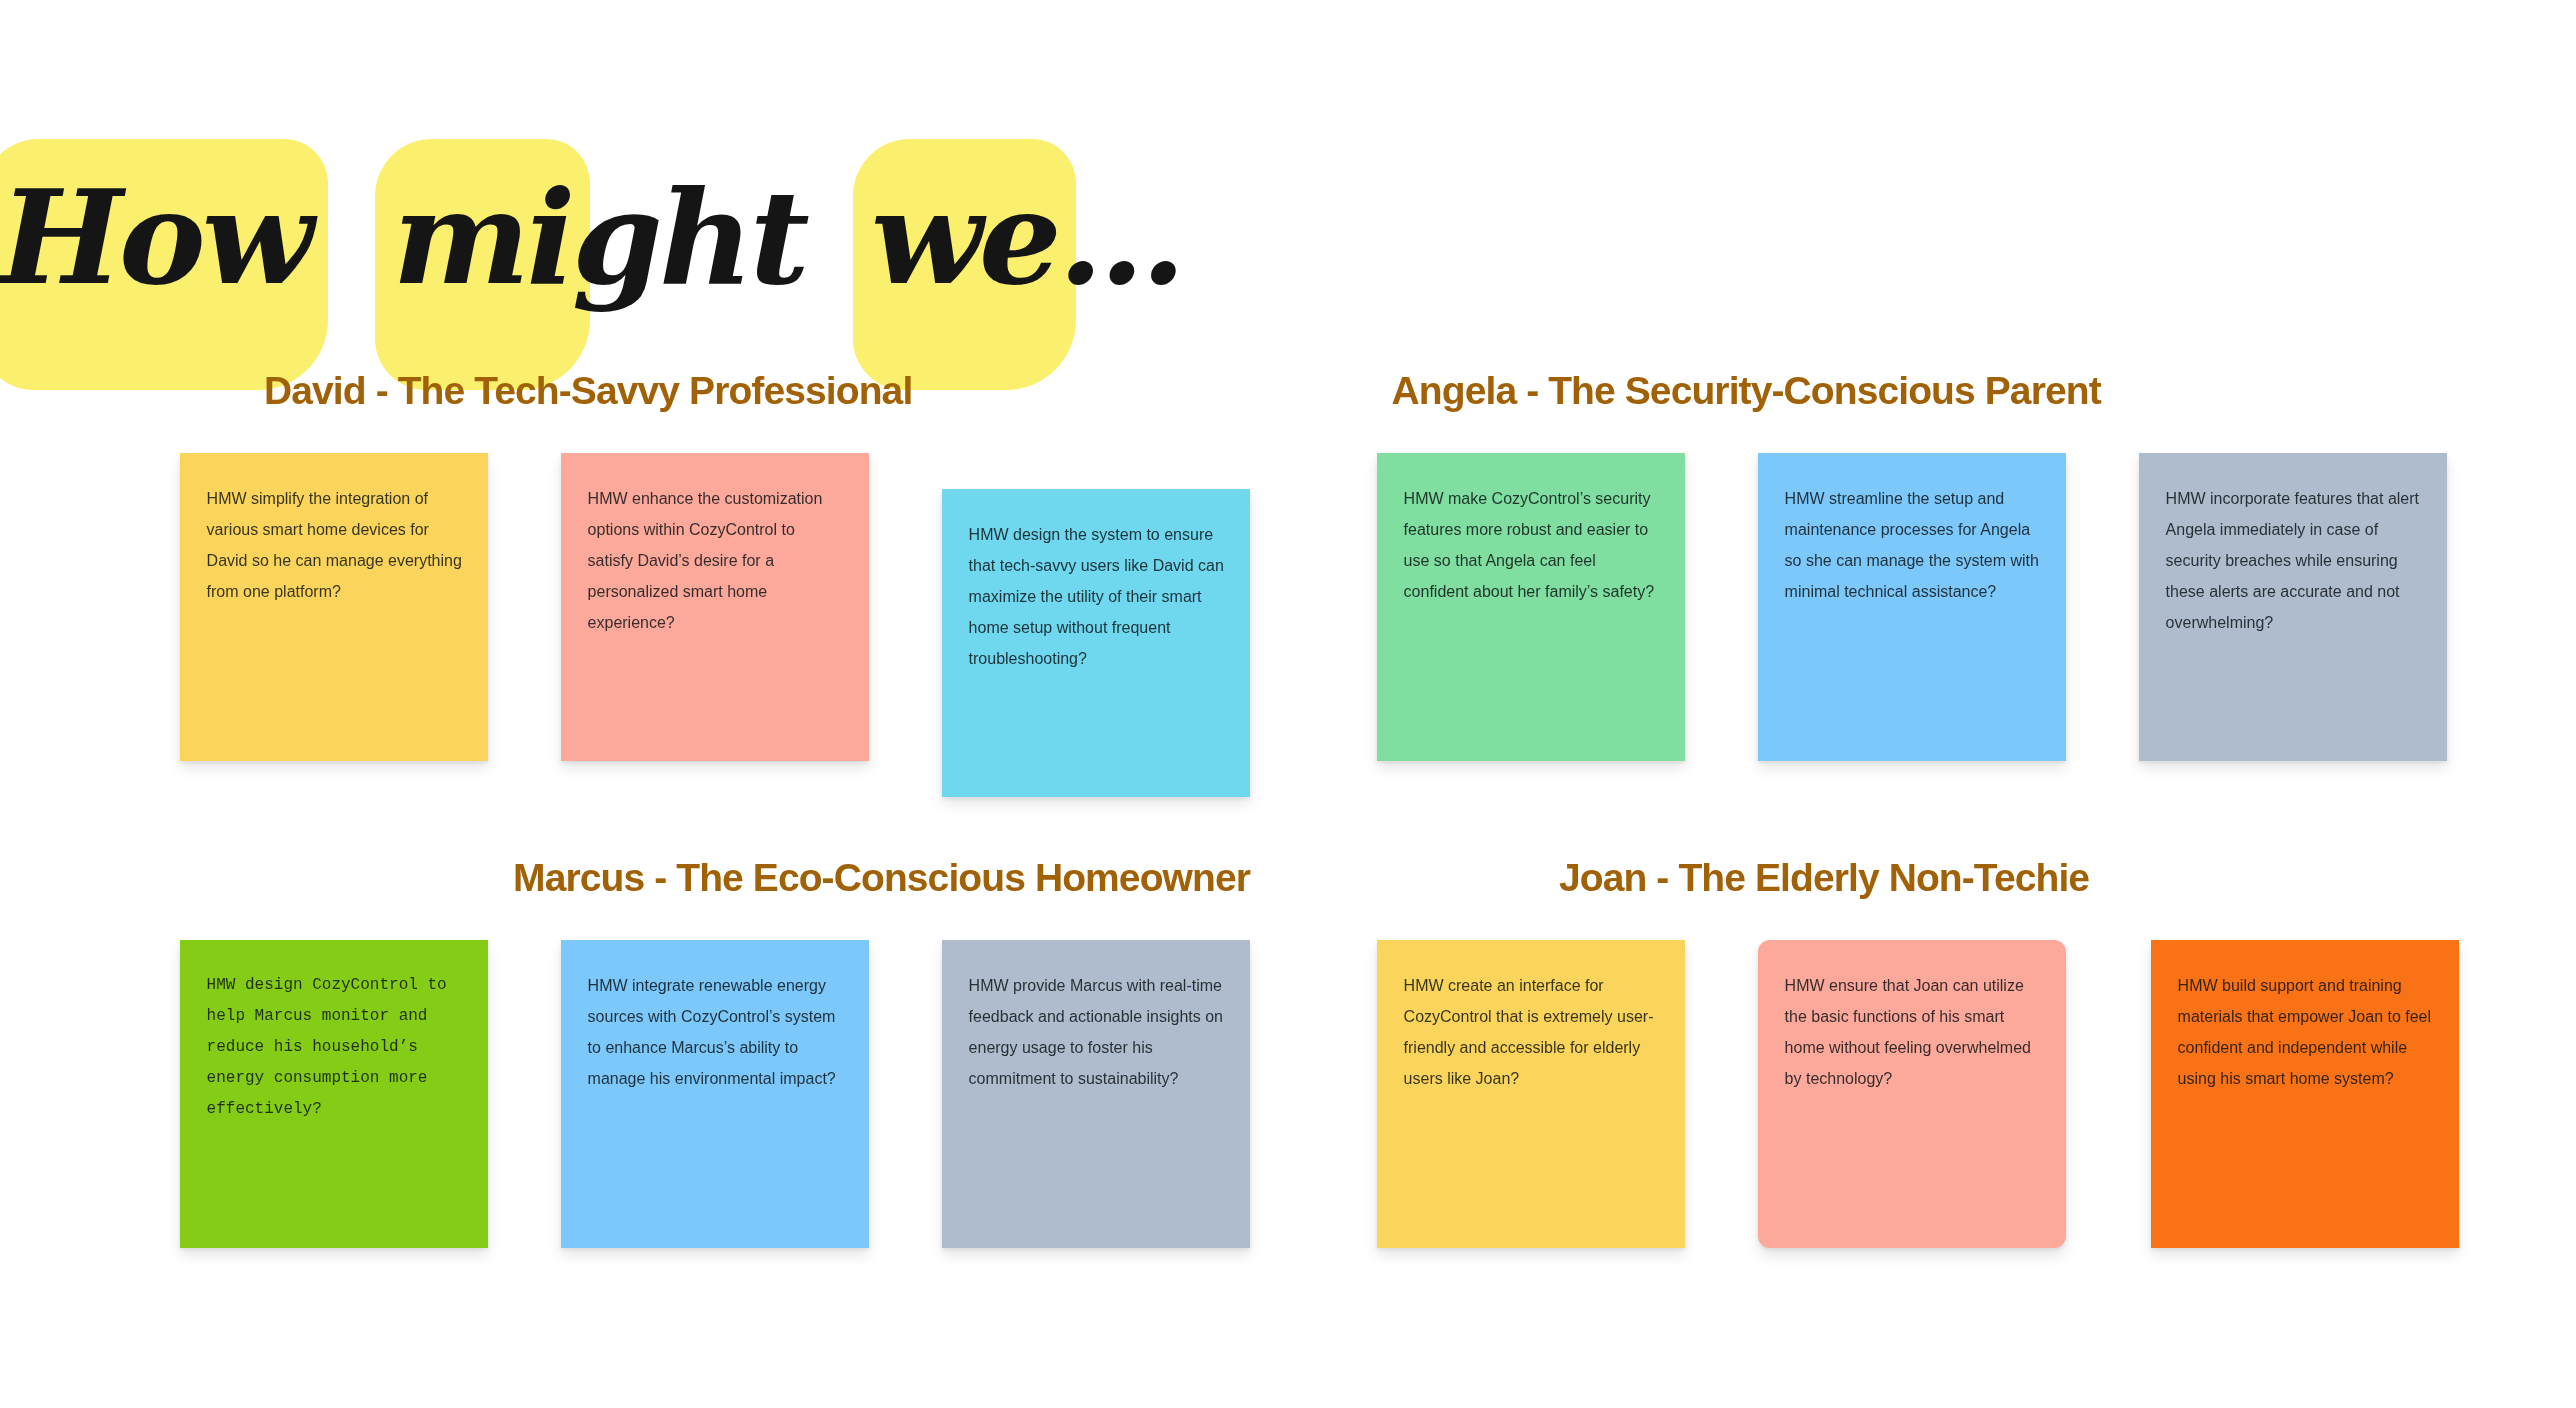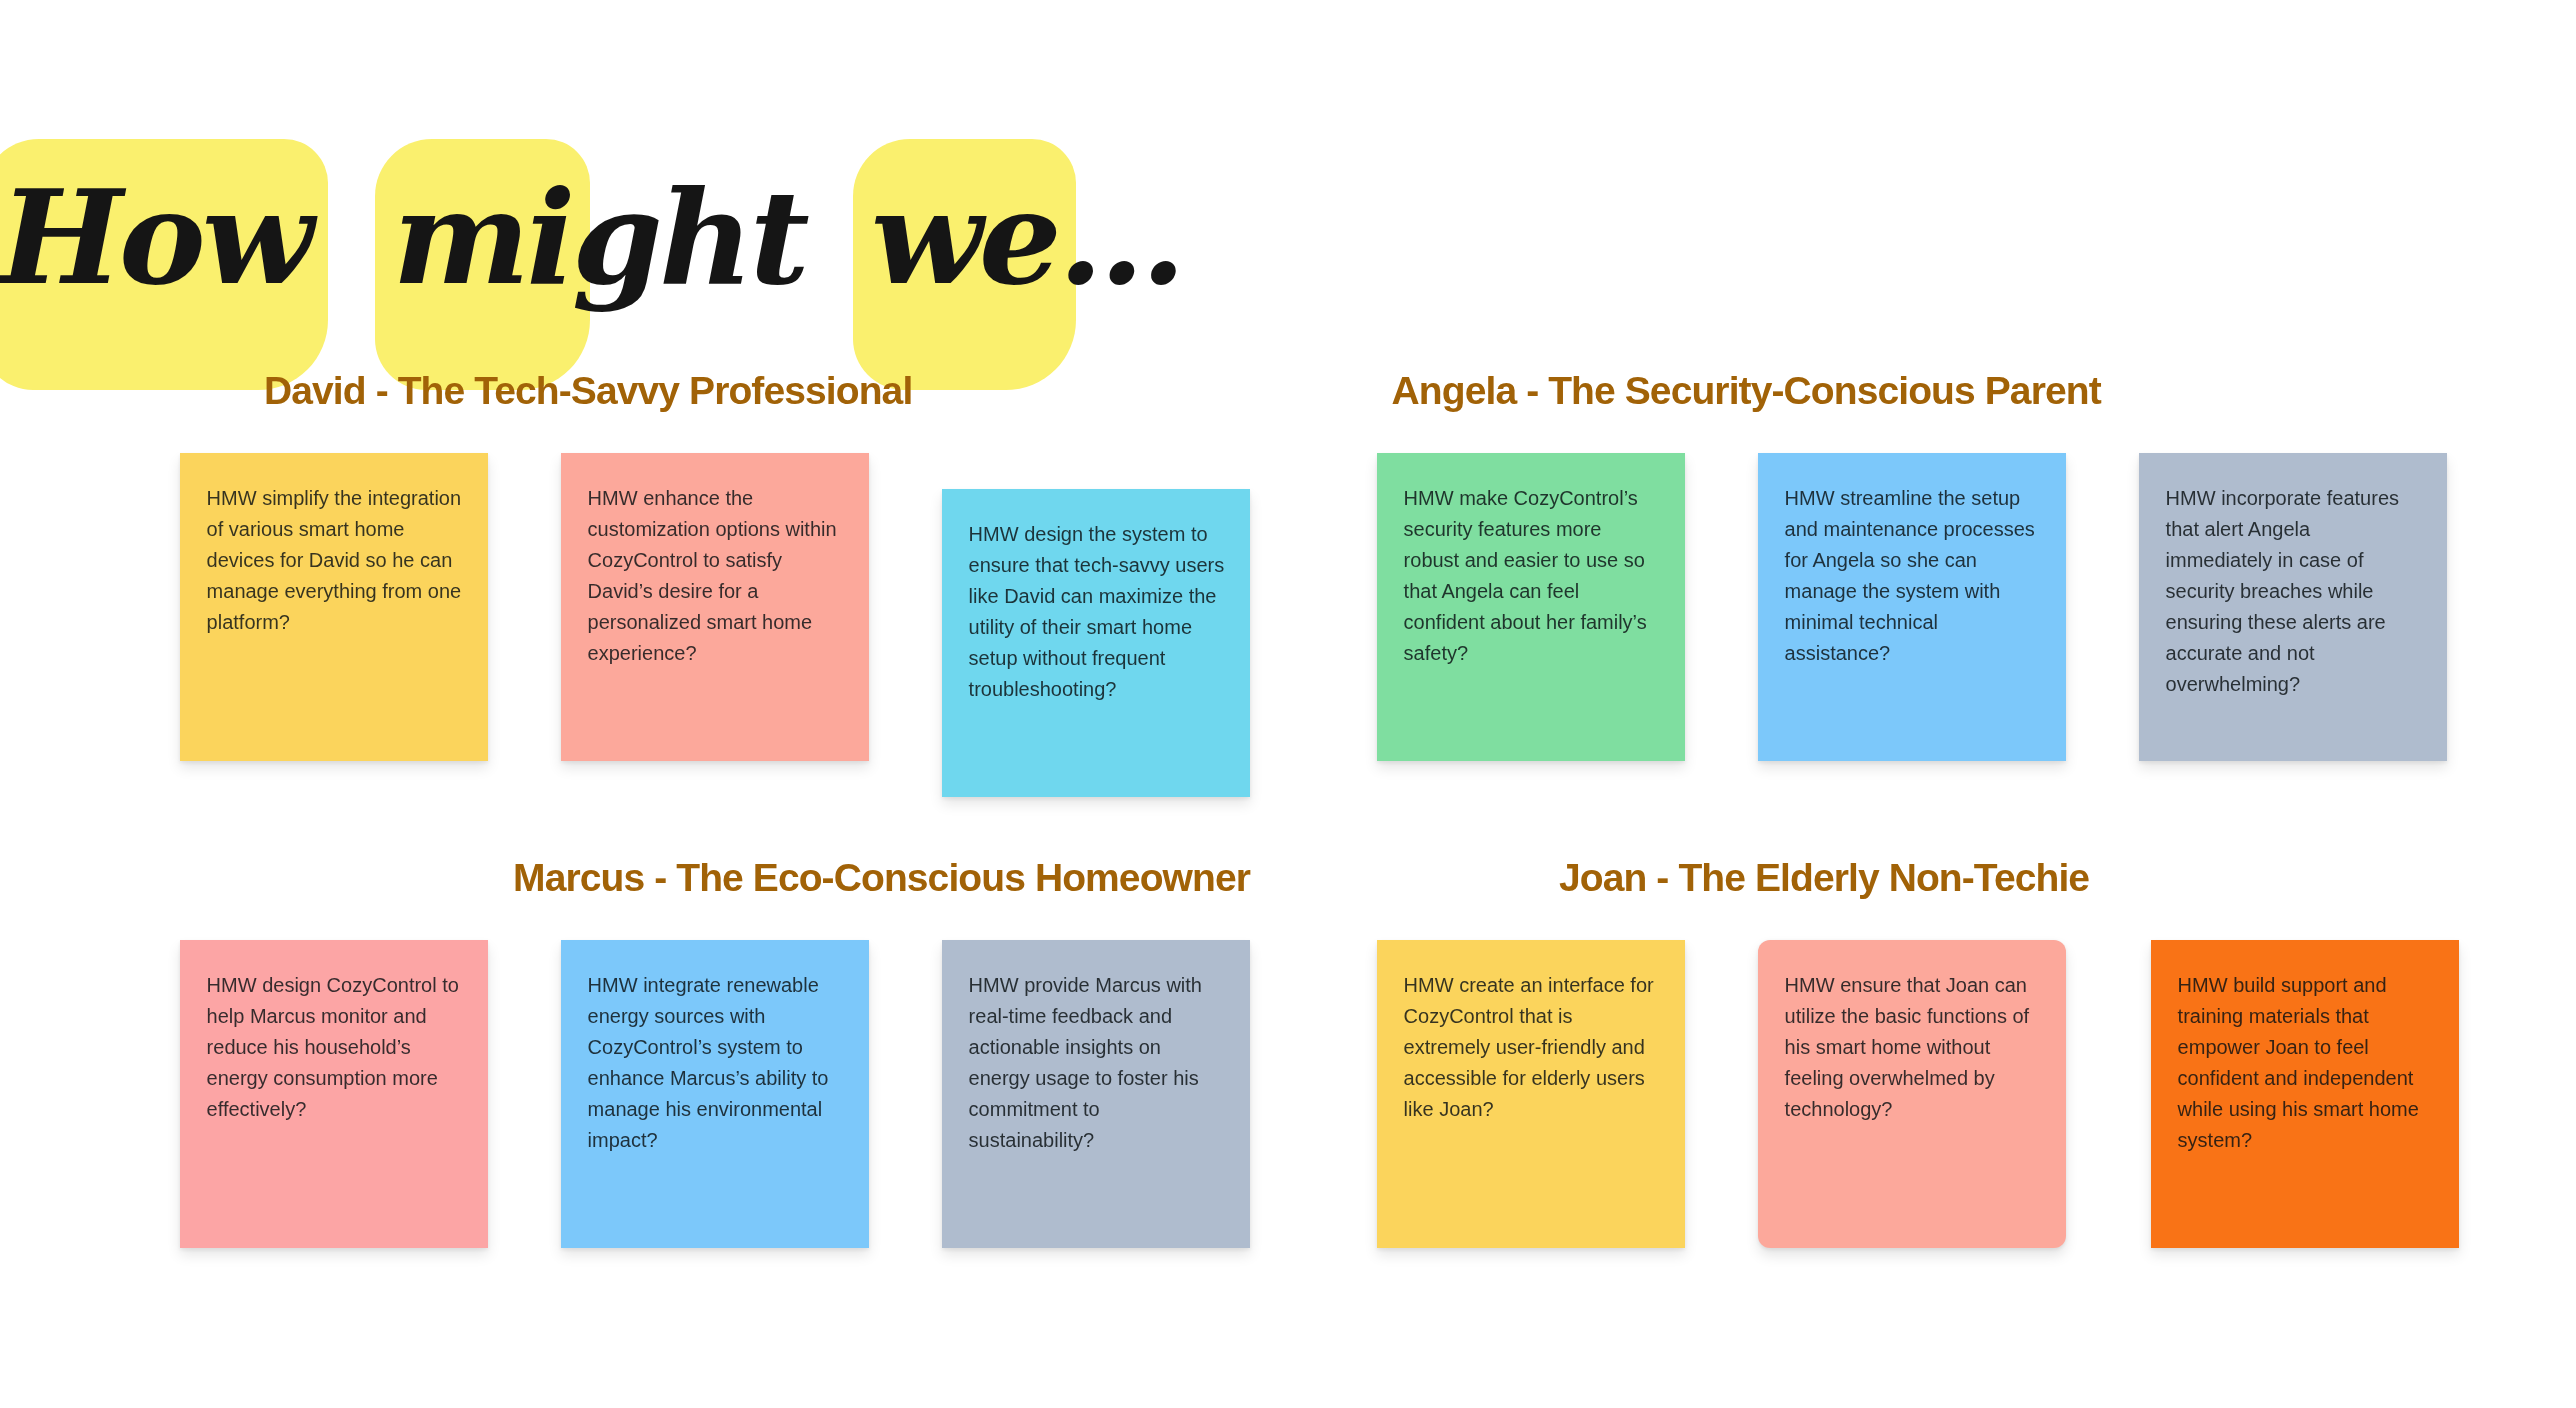--- a/index.html
+++ b/index.html
@@ -56,21 +56,21 @@
   .notes-row {
     display: flex;
     gap: 73px;
     margin-top: 35px;
   }
   .note {
     width: 308px;
     height: 308px;
     box-sizing: border-box;
     padding: 30px 25px 25px 26.6px;
-    font-size: 20px;
+    font-size: 16px;
     line-height: 31px;
     color: rgba(10, 16, 18, 0.82);
     box-shadow: 0 7.6px 12.7px rgba(0,0,0,0.10), 0 1.9px 3.8px rgba(0,0,0,0.07);
     flex: 0 0 auto;
   }
 </style>
 </head>
 <body>
 
 <div class="board">
@@ -95,21 +95,21 @@
     <div class="notes-row">
       <div class="note" style="background-color: rgb(127, 222, 160);">HMW make CozyControl’s security features more robust and easier to use so that Angela can feel confident about her family’s safety?</div>
       <div class="note" style="background-color: rgb(124, 200, 250);">HMW streamline the setup and maintenance processes for Angela so she can manage the system with minimal technical assistance?</div>
       <div class="note" style="background-color: rgb(175, 188, 206);">HMW incorporate features that alert Angela immediately in case of security breaches while ensuring these alerts are accurate and not overwhelming?</div>
     </div>
   </div>
 
   <div class="section sec-marcus">
     <div class="heading">Marcus - The Eco-Conscious Homeowner</div>
     <div class="notes-row">
-      <div class="note" style="background-color: #fca5a5;">HMW design CozyControl to help Marcus monitor and reduce his household’s energy consumption more effectively?</div>
+      <div class="note" style="background-color: #84cc16; font-family: Liberation Mono, monospace;">HMW design CozyControl to help Marcus monitor and reduce his household’s energy consumption more effectively?</div>
       <div class="note" style="background-color: rgb(124, 200, 250);">HMW integrate renewable energy sources with CozyControl’s system to enhance Marcus’s ability to manage his environmental impact?</div>
       <div class="note" style="background-color: rgb(175, 188, 206);">HMW provide Marcus with real-time feedback and actionable insights on energy usage to foster his commitment to sustainability?</div>
     </div>
   </div>
 
   <div class="section sec-joan">
     <div class="heading">Joan - The Elderly Non-Techie</div>
     <div class="notes-row">
       <div class="note" style="background-color: rgb(251, 212, 92);">HMW create an interface for CozyControl that is extremely user-friendly and accessible for elderly users like Joan?</div>
       <div class="note" style="background-color: rgb(252, 168, 155); border-radius: 12px;">HMW ensure that Joan can utilize the basic functions of his smart home without feeling overwhelmed by technology?</div>

